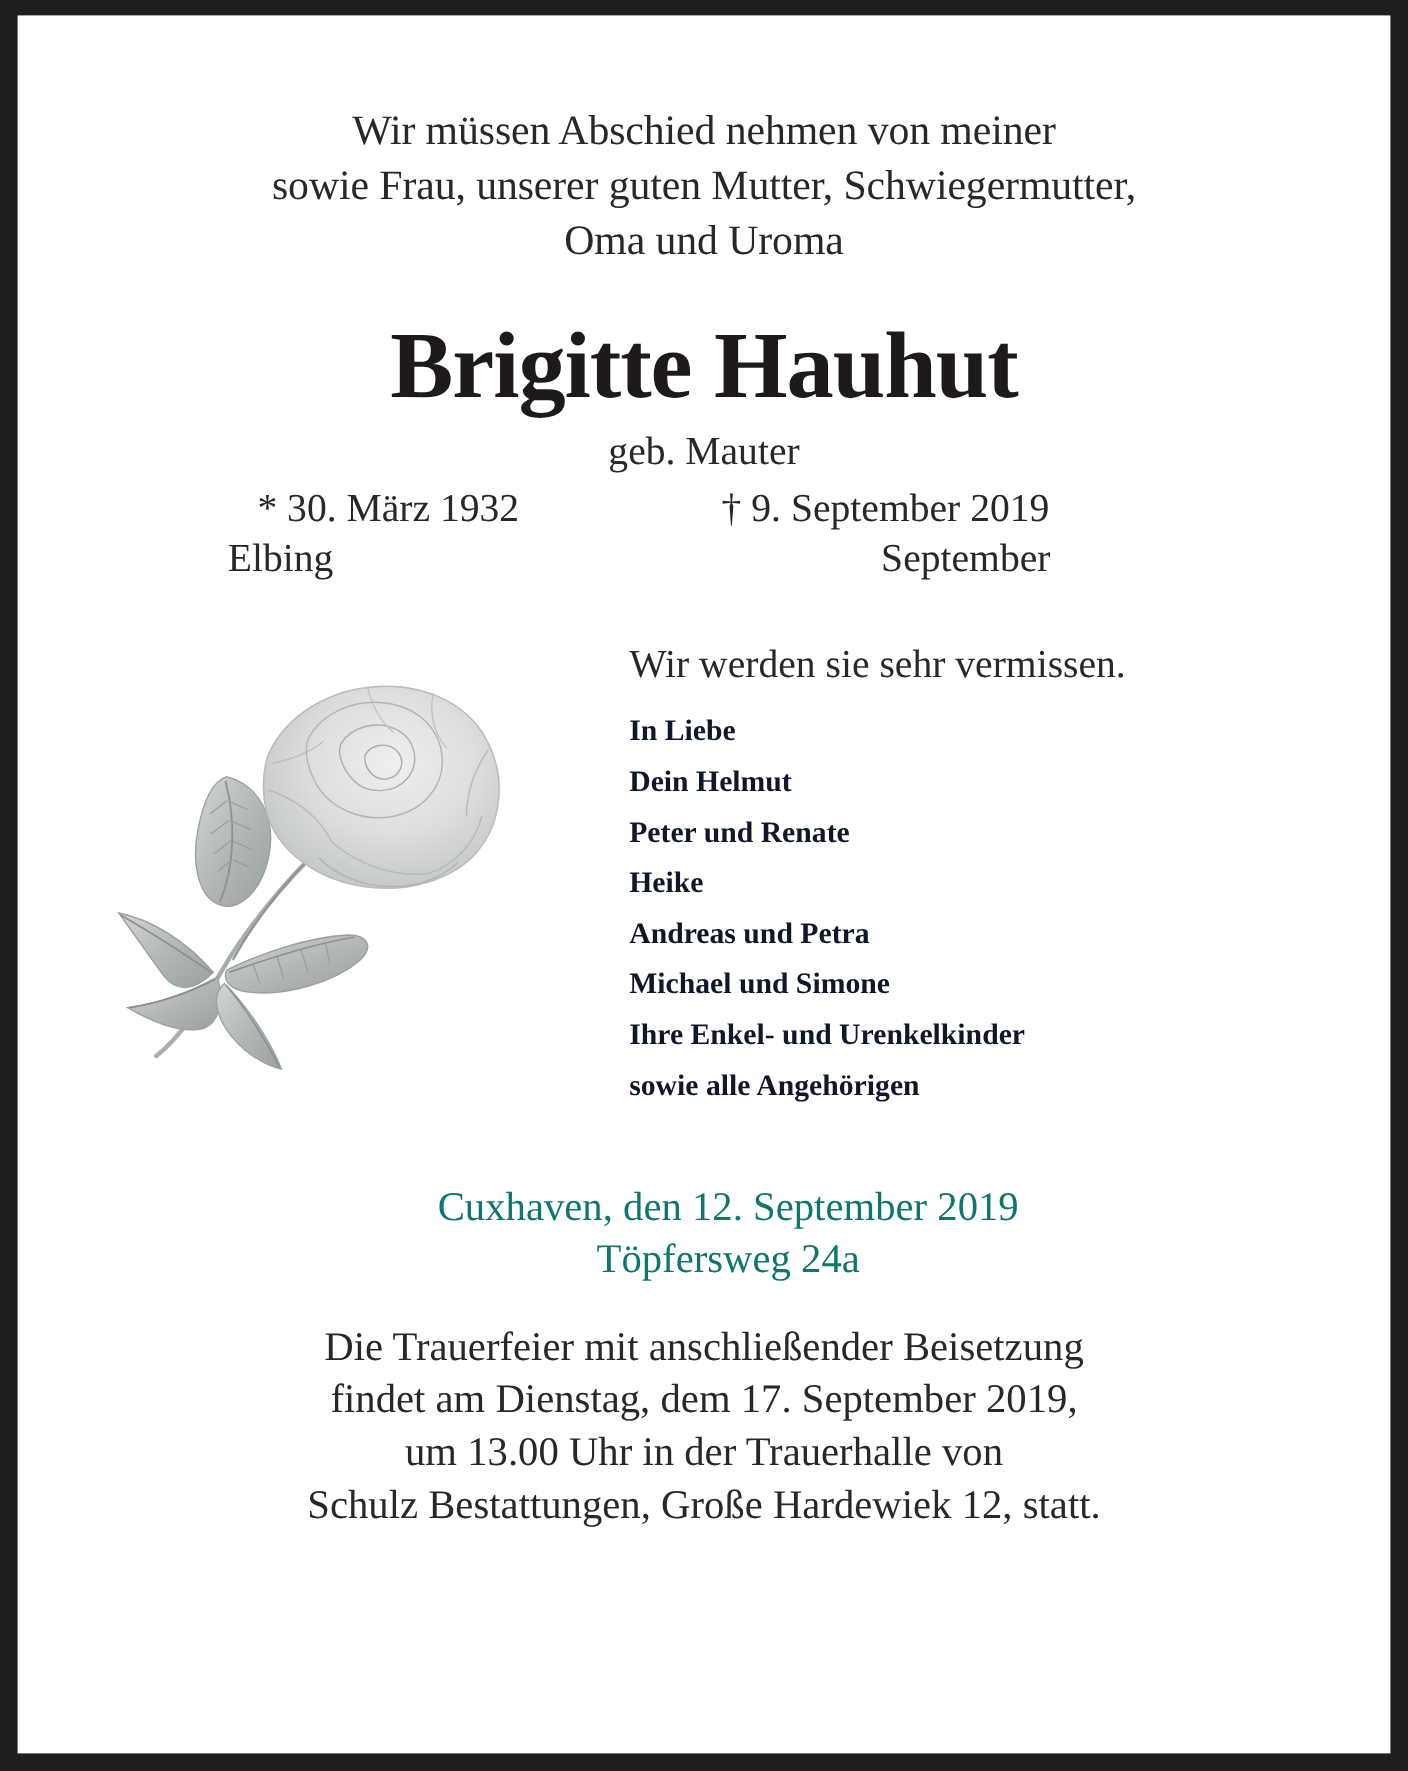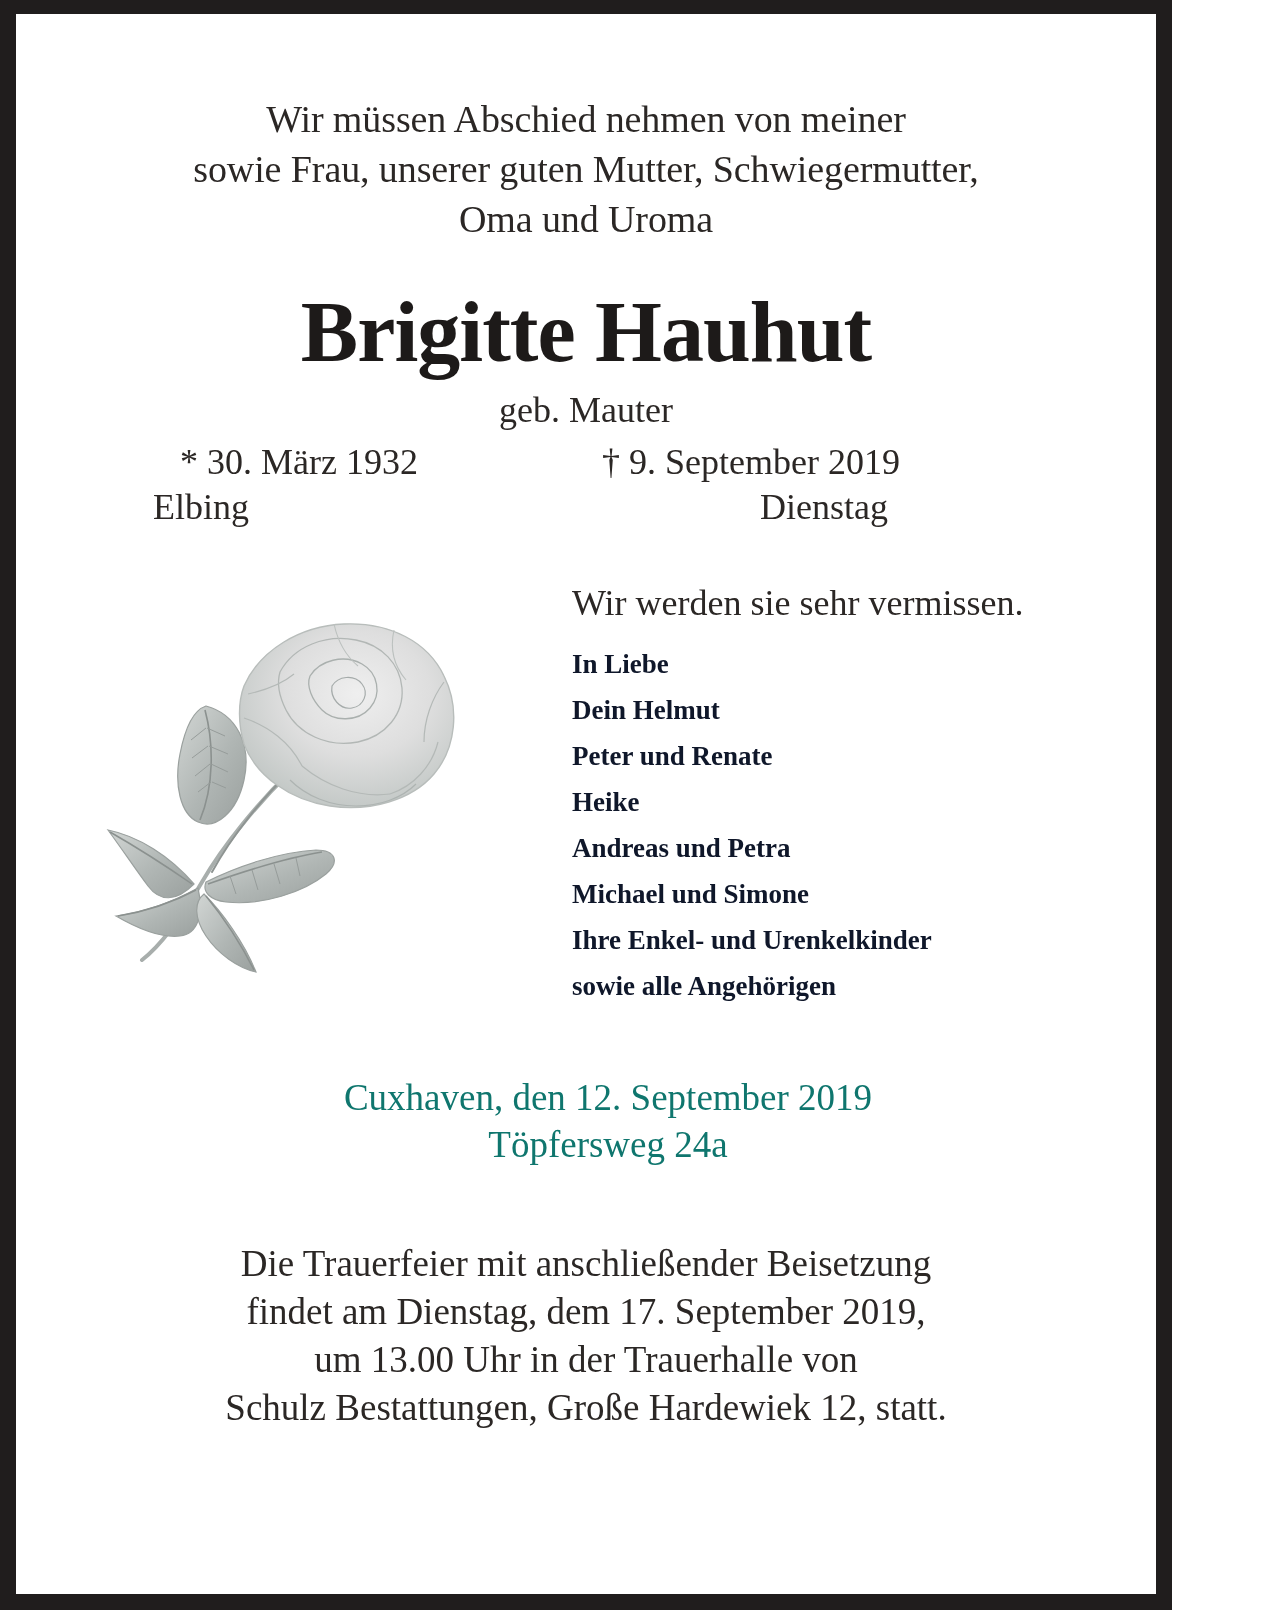--- a/index.html
+++ b/index.html
@@ -8,21 +8,21 @@
     background: #ffffff;
   }
   body {
     width: 1280px;
     height: 1610px;
     font-family: "Liberation Serif", "DejaVu Serif", serif;
   }
 
   #frame {
     box-sizing: border-box;
-    width: 1172px;
+    width: 1280px;
     height: 1610px;
     background: #201d1d;
     padding: 14px 16px 16px 16px;
   }
 
   #page {
     box-sizing: border-box;
     width: 100%;
     height: 100%;
     background: #ffffff;
@@ -124,21 +124,21 @@
   #place-date {
     margin-top: 22px;
     font-size: 37px;
     line-height: 1.28;
     color: #0f766e;
     margin-left: 44px;
   }
 
   
   #ceremony {
-    margin-top: 71px;
+    margin-top: 32px;
     font-size: 37px;
     line-height: 1.3;
     color: #2b2725;
   }
   #ceremony div { white-space: nowrap; }
 </style>
 </head>
 <body>
 
 <div id="frame">
@@ -160,21 +160,21 @@
             <span>*</span>
             <span>30. März 1932</span>
           </div>
           <div class="col death">
             <span>†</span>
             <span>9. September 2019</span>
           </div>
         </div>
         <div class="row place-row">
           <div class="col birth">Elbing</div>
-          <div class="col death">Dienstag</div>
+          <div class="col death">September</div>
         </div>
       </div>
     </div>
 
     <div id="middle">
 
       <svg id="rose-illustration" viewBox="0 0 380 390">
         <defs>
           <radialGradient id="bloomGrad" cx="55%" cy="38%" r="62%">
             <stop offset="0%" stop-color="#efefef"></stop>

